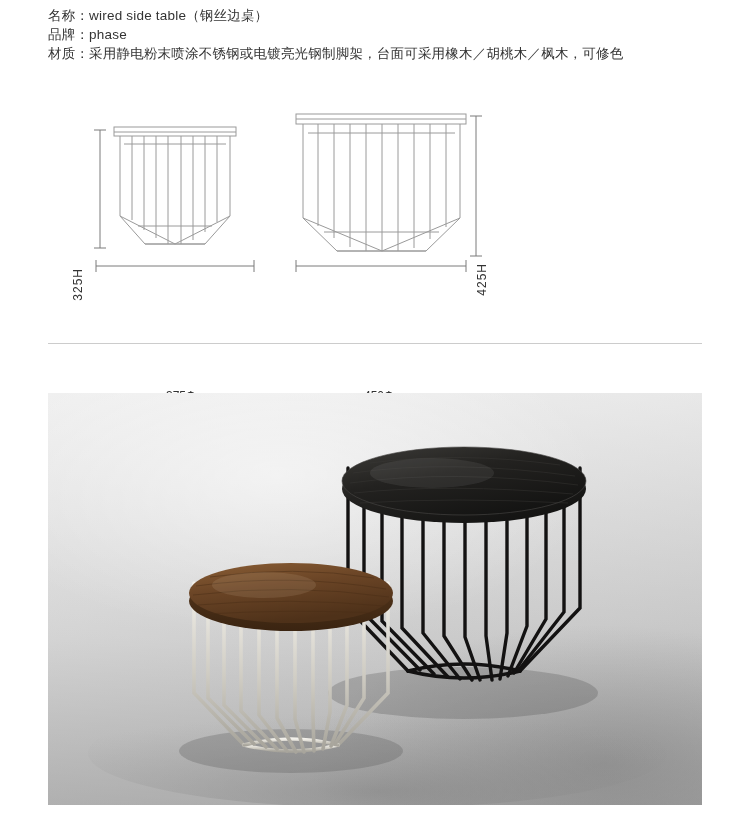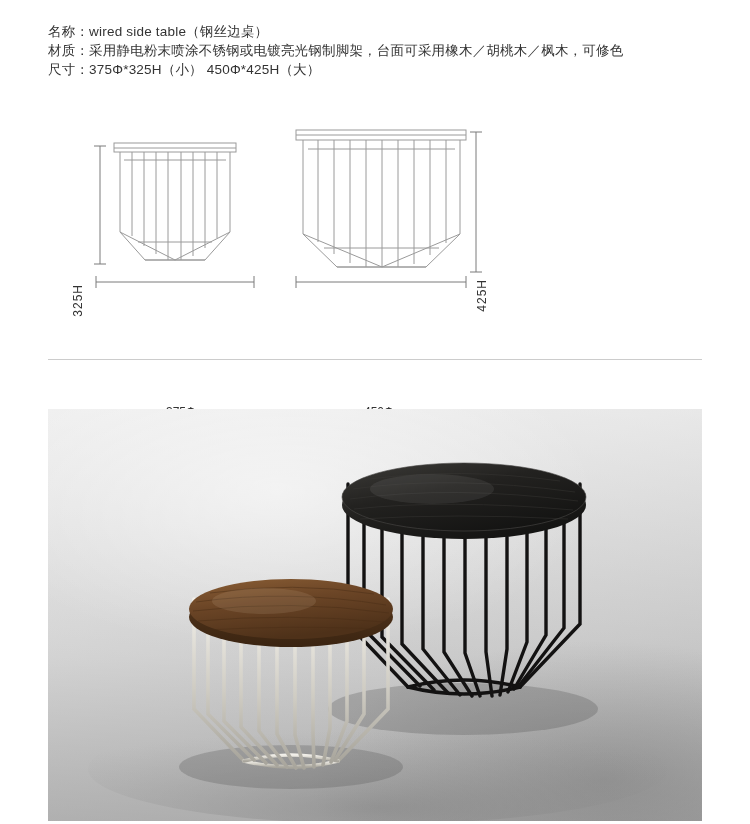--- a/index.html
+++ b/index.html
@@ -12,21 +12,20 @@
     height: 824px;
     font-family: "Liberation Sans", sans-serif;
     color: #3b3b3b;
     position: relative;
     overflow: hidden;
   }
   .page {
     width: 750px;
     height: 788px;
     position: relative;
-    margin-top: 16px;
   }
 
   
   .spec-block {
     position: absolute;
     left: 48px;
     top: 6px;
     width: 660px;
   }
   .spec-line {
@@ -96,22 +95,22 @@
   }
   .photo-svg { position: absolute; inset: 0; }
 </style>
 </head>
 <body>
 
 <div class="page">
 
   <div class="spec-block">
     <div class="spec-line">名称：wired side table（钢丝边桌）</div>
+    <div class="spec-line">品牌：phase</div>
     <div class="spec-line">材质：采用静电粉末喷涂不锈钢或电镀亮光钢制脚架，台面可采用橡木／胡桃木／枫木，可修色</div>
-    <div class="spec-line">尺寸：375Φ*325H（小） 450Φ*425H（大）</div>
   </div>
 
   <div class="drawings">
 
     <svg class="drawing-svg" width="500" height="200" viewBox="0 0 500 200">
       <g fill="none" stroke="#9a9a9a" stroke-width="1">
 
         <g>
 
           <rect x="66" y="19" width="122" height="9"></rect>

